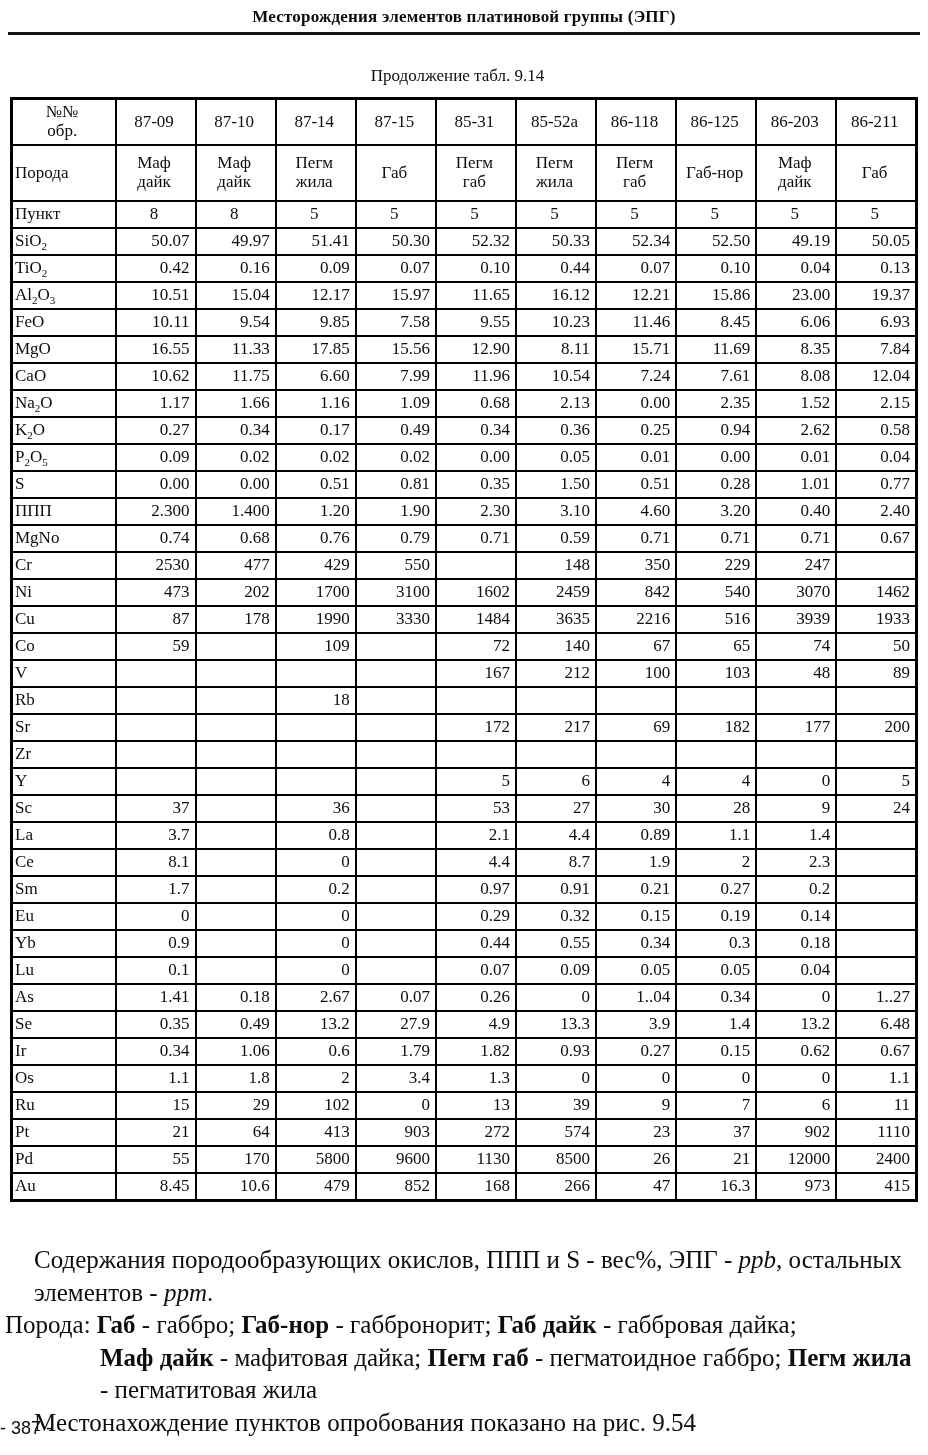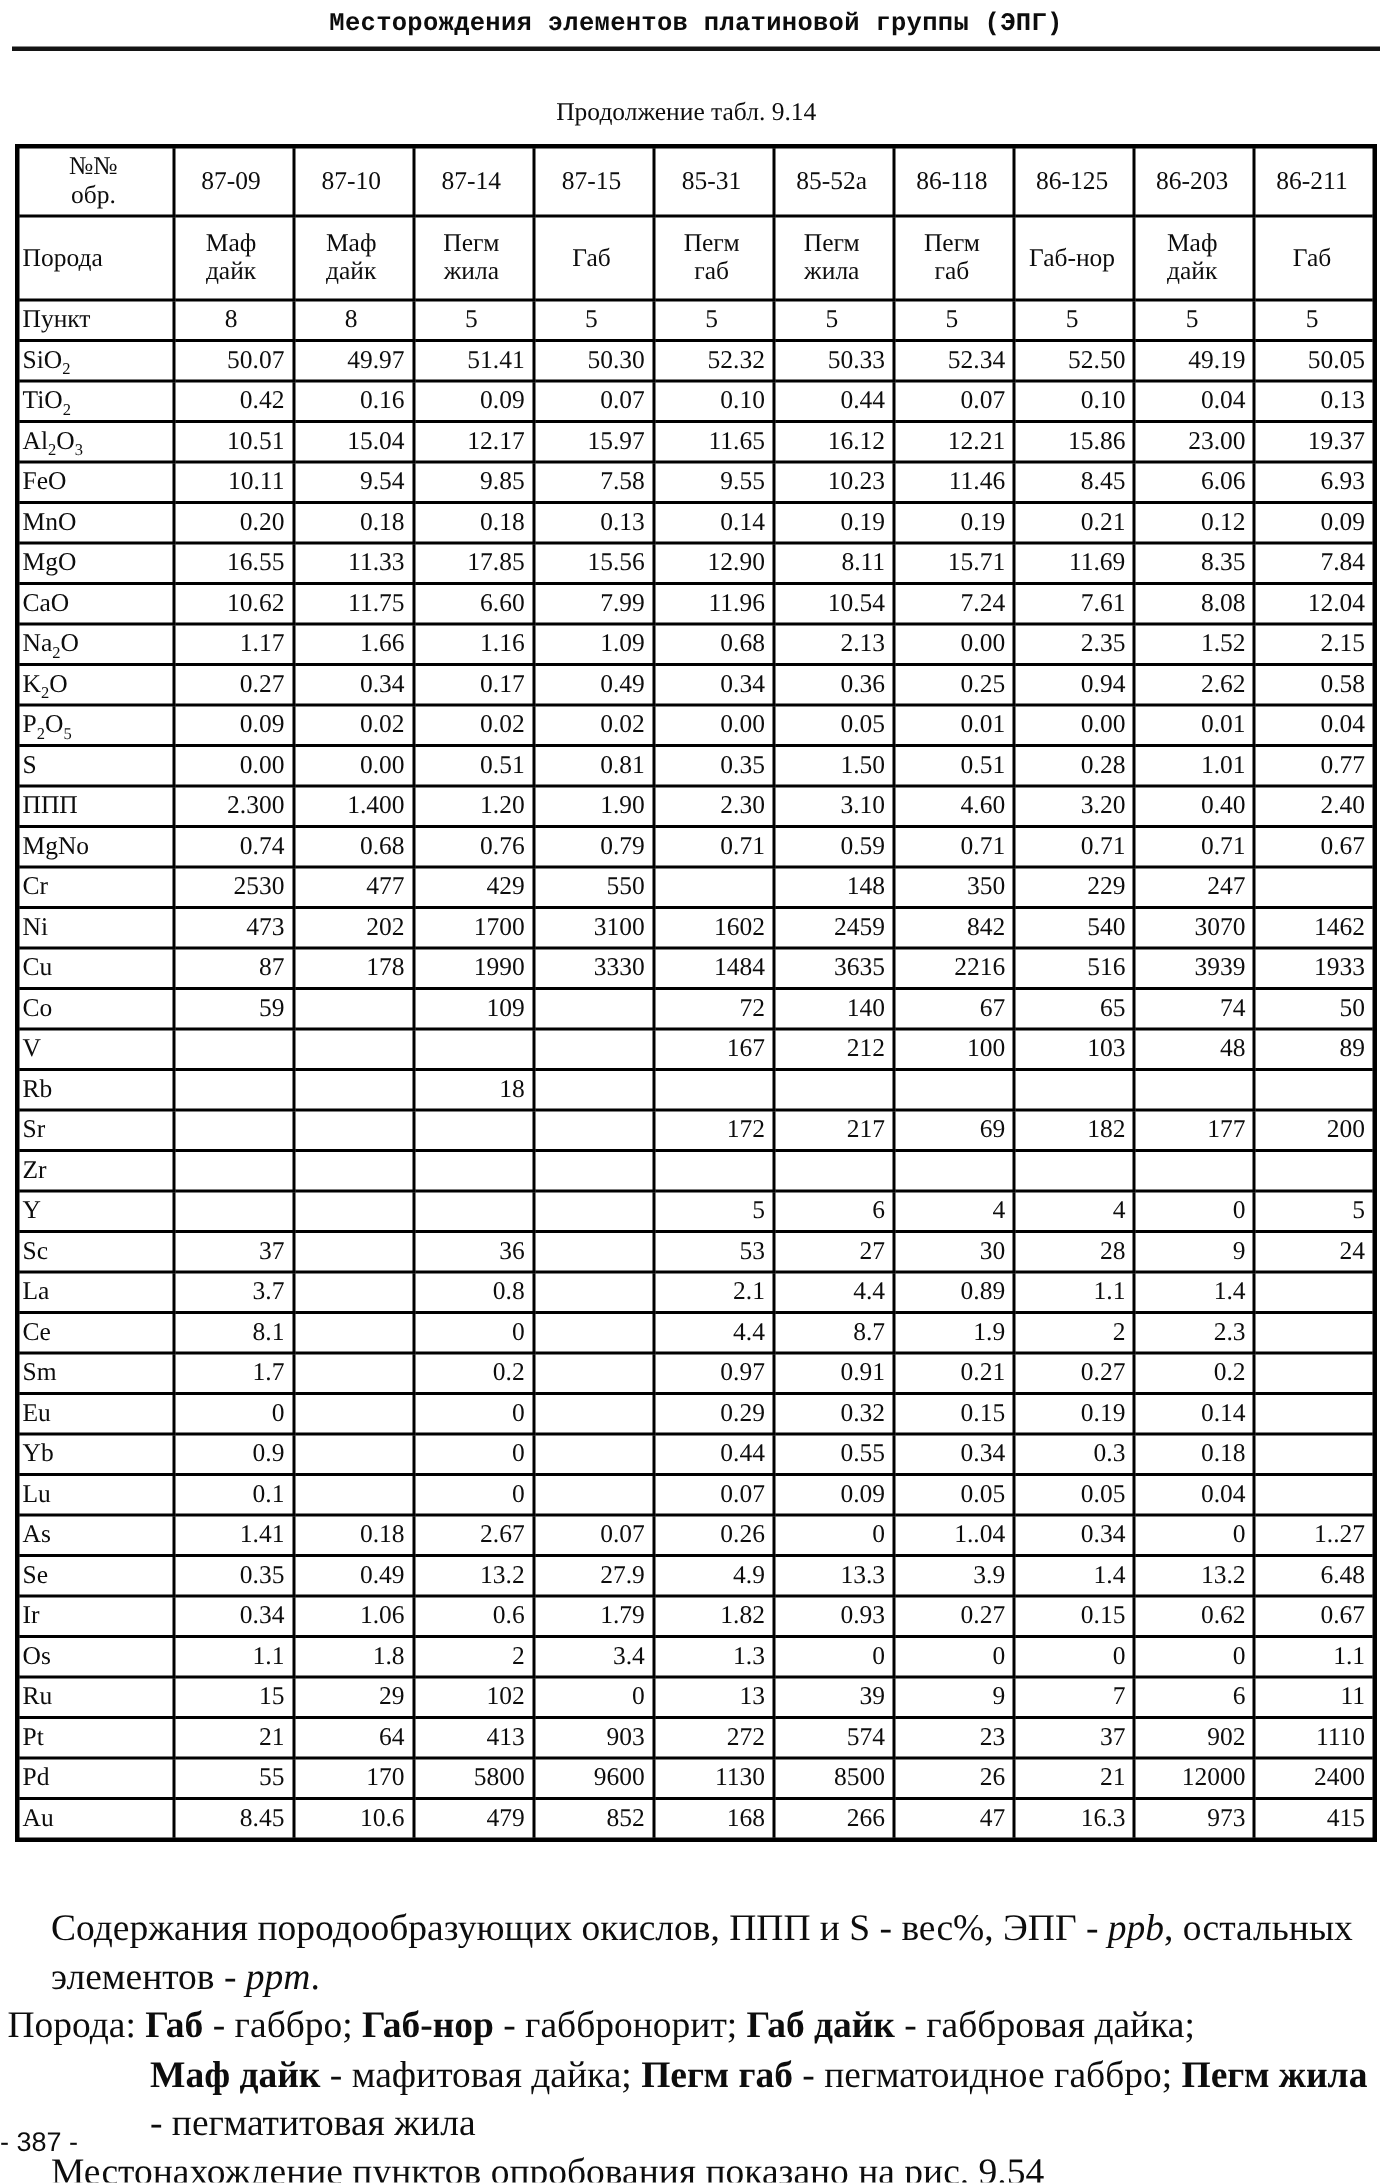--- a/index.html
+++ b/index.html
@@ -5,21 +5,21 @@
   html, body { margin: 0; padding: 0; }
   body {
     width: 928px; height: 1455px;
     background: #ffffff; color: #0d0d0d;
     font-family: "Liberation Serif", serif;
     position: relative; overflow: hidden;
   }
   .running-title {
     padding-top: 7px;
     text-align: center;
-    font-family: Liberation Mono, monospace;
+    font-family: Liberation Serif, serif;
     font-weight: bold; font-size: 17px; letter-spacing: 0.2px;
   }
   .title-rule { height: 3px; background: #141414; margin: 5px 8px 0 8px; }
   .caption {
     text-align: center; font-size: 17px;
     padding: 31px 13px 0 0; height: 20px;
   }
   table.geo {
     border-collapse: collapse; table-layout: fixed;
     width: 908px; margin: 11px 0 0 10px;
@@ -157,33 +157,20 @@
         <td class="num">9.85</td>
         <td class="num">7.58</td>
         <td class="num">9.55</td>
         <td class="num">10.23</td>
         <td class="num">11.46</td>
         <td class="num">8.45</td>
         <td class="num">6.06</td>
         <td class="num">6.93</td>
       </tr>
       <tr>
-        <td class="lbl">MnO</td>
-        <td class="num">0.20</td>
-        <td class="num">0.18</td>
-        <td class="num">0.18</td>
-        <td class="num">0.13</td>
-        <td class="num">0.14</td>
-        <td class="num">0.19</td>
-        <td class="num">0.19</td>
-        <td class="num">0.21</td>
-        <td class="num">0.12</td>
-        <td class="num">0.09</td>
-      </tr>
-      <tr>
         <td class="lbl">MgO</td>
         <td class="num">16.55</td>
         <td class="num">11.33</td>
         <td class="num">17.85</td>
         <td class="num">15.56</td>
         <td class="num">12.90</td>
         <td class="num">8.11</td>
         <td class="num">15.71</td>
         <td class="num">11.69</td>
         <td class="num">8.35</td>

